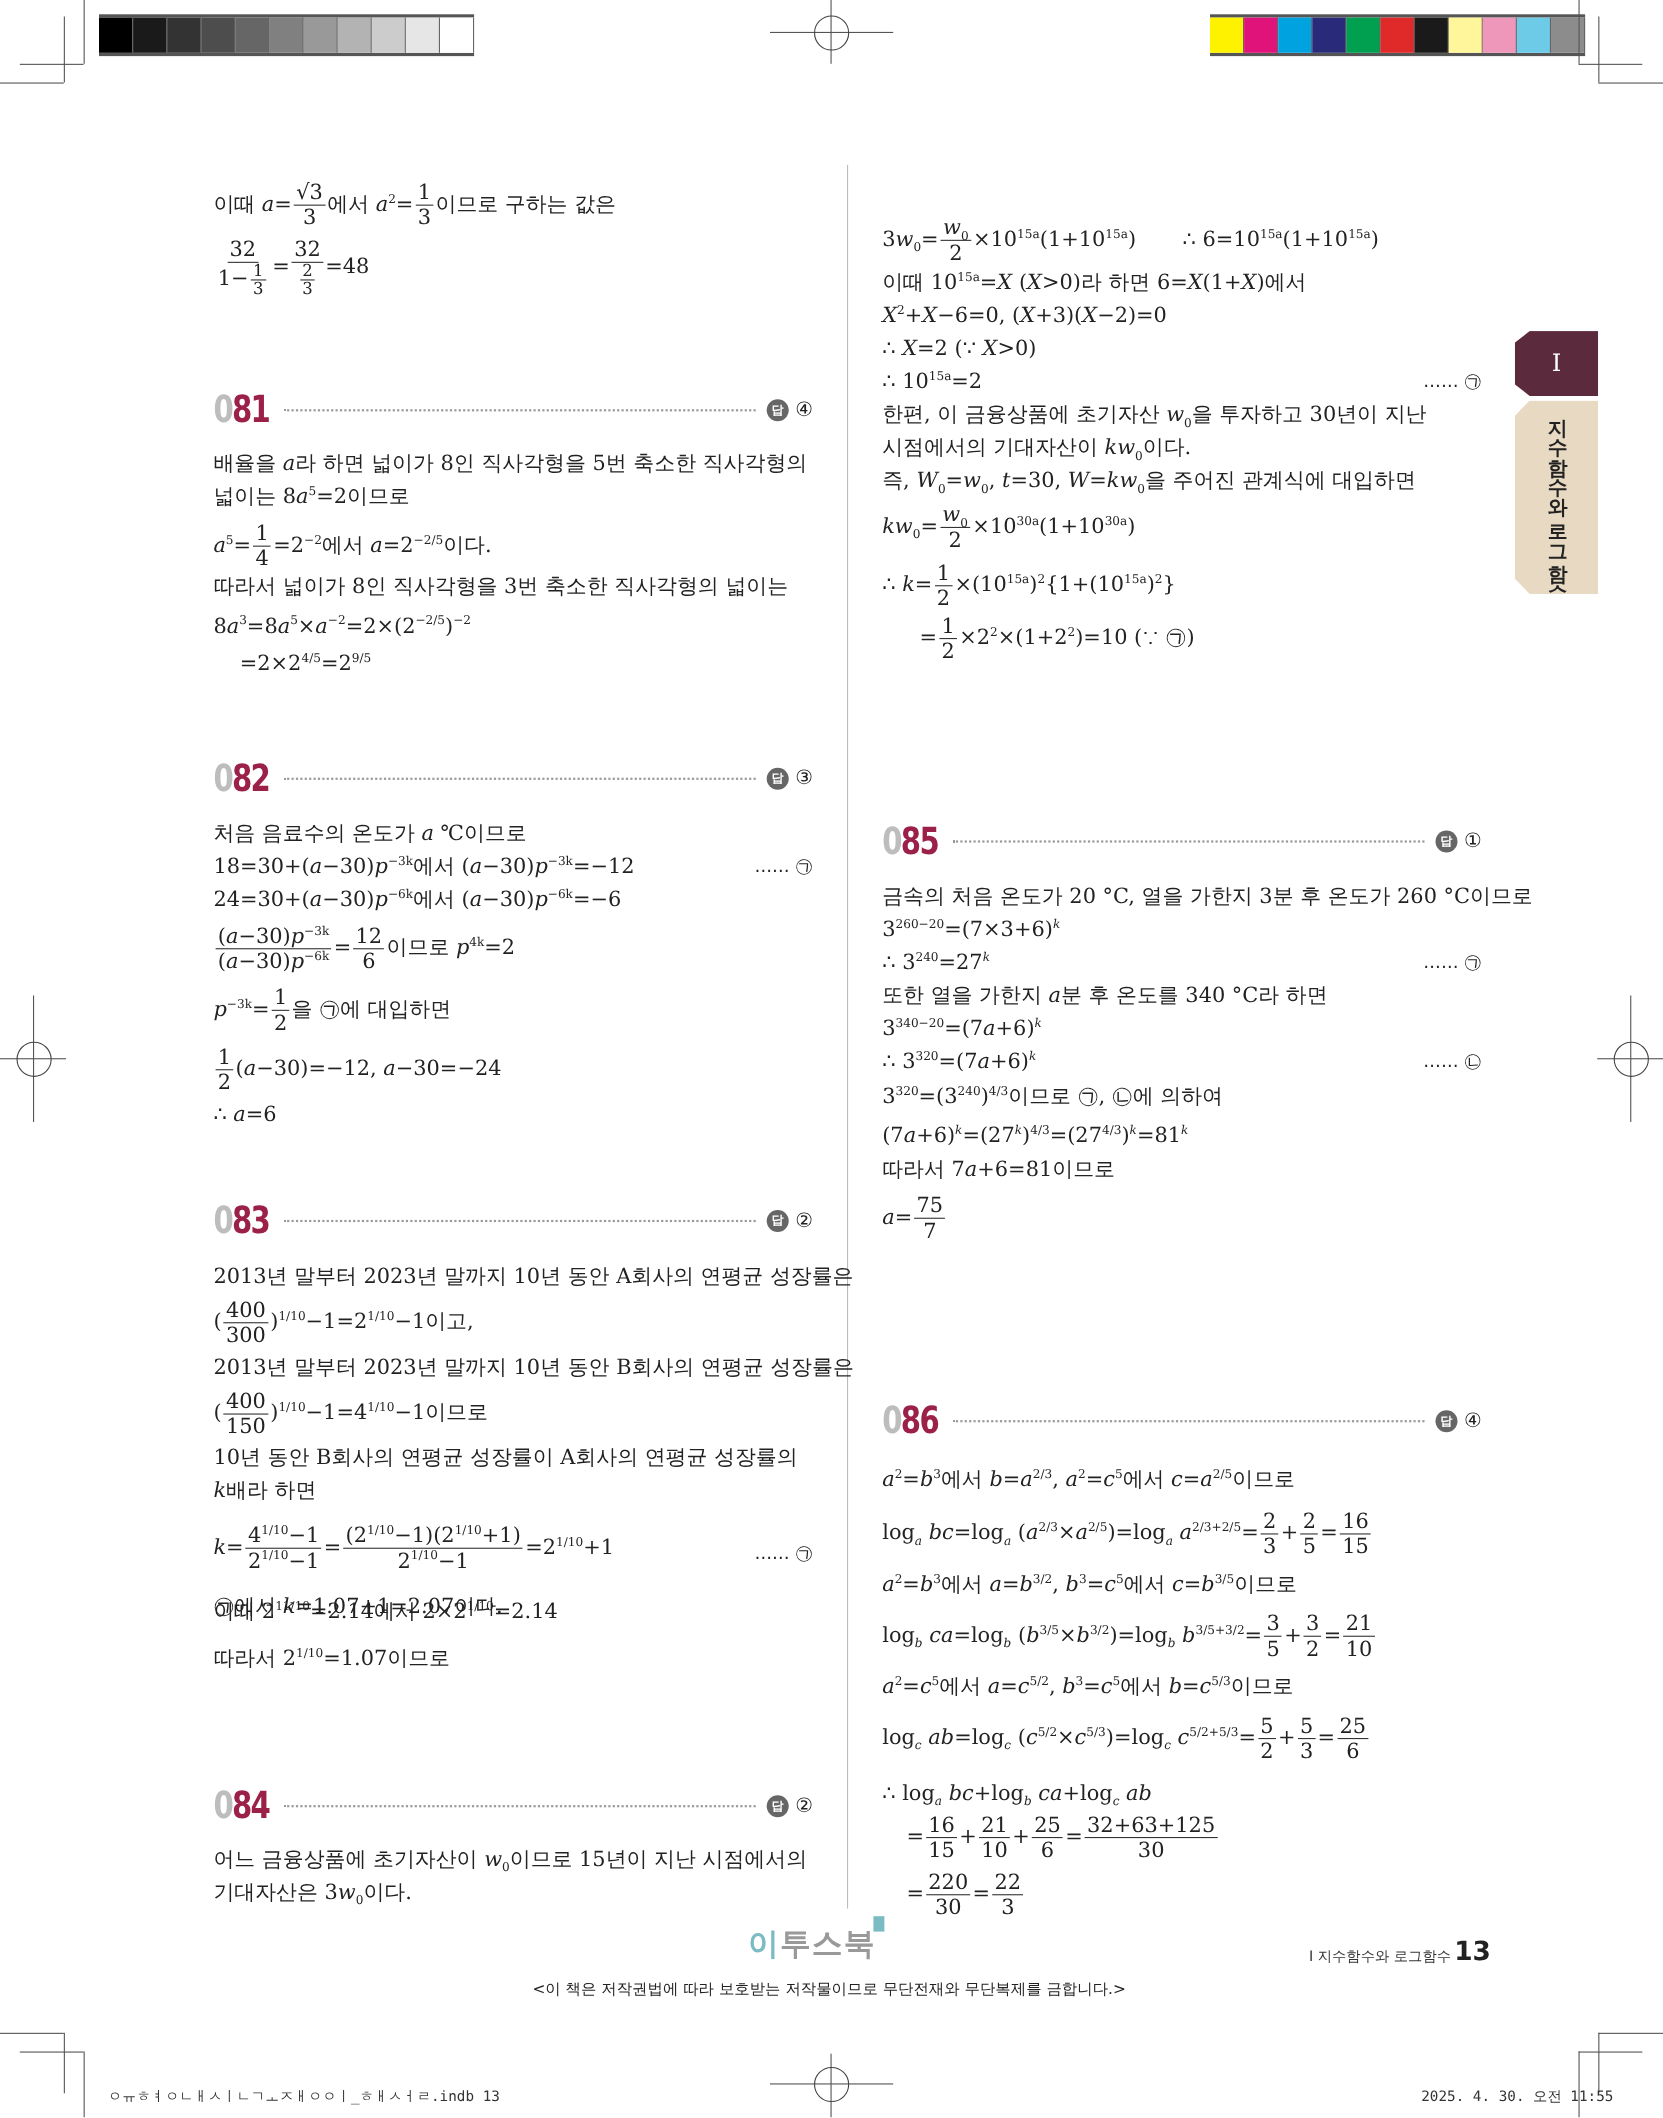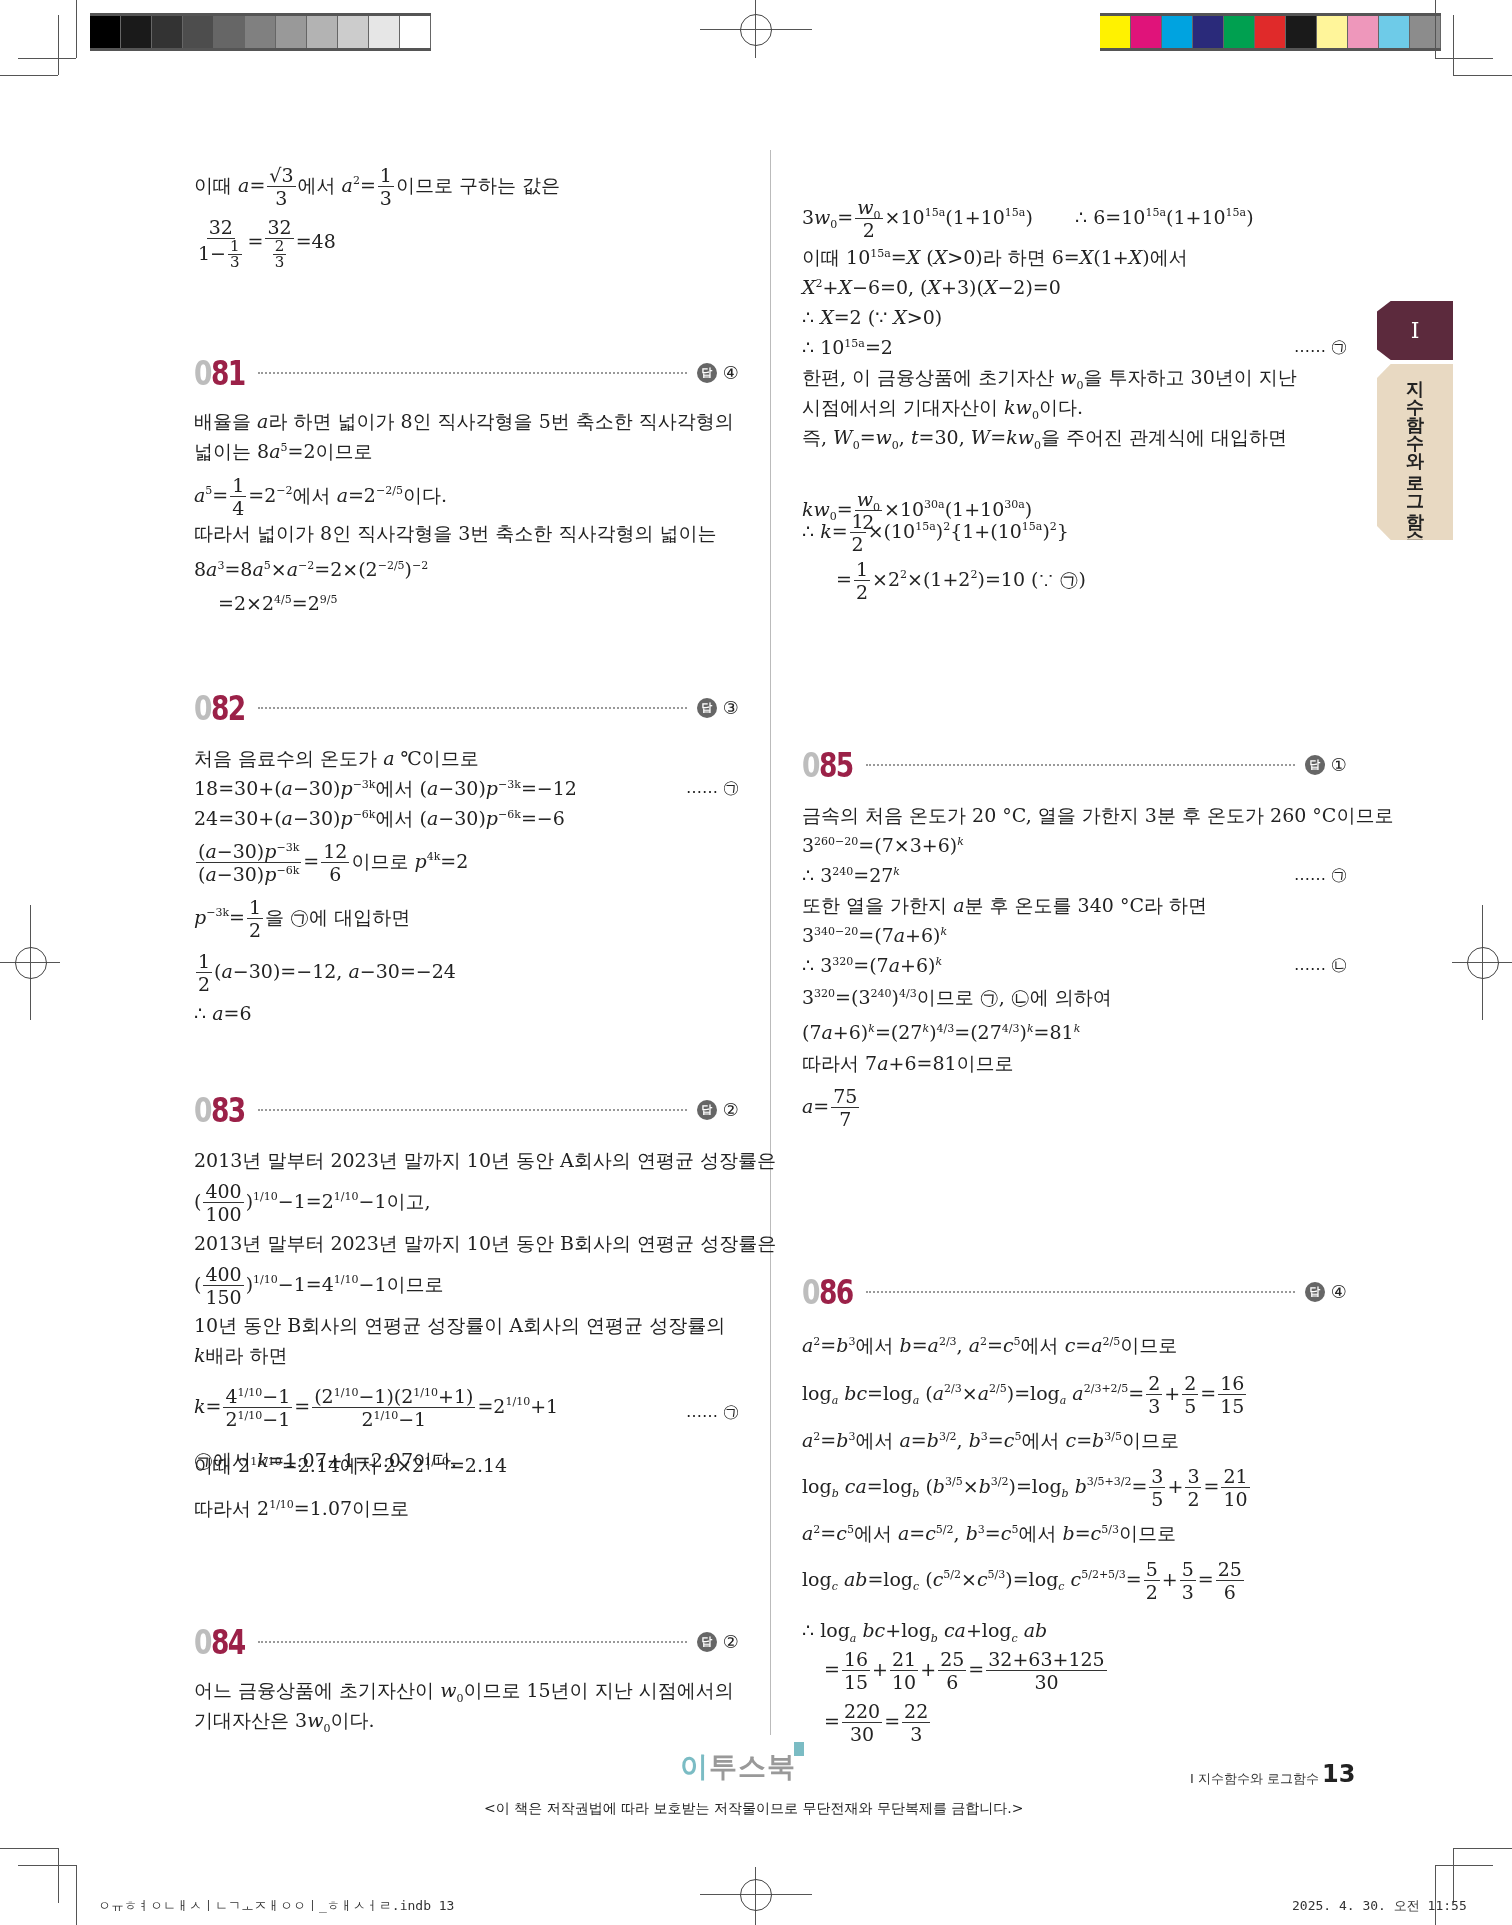--- a/index.html
+++ b/index.html
@@ -195,21 +195,21 @@
     <div class="pnum"><span class="z">0</span><span class="r">83</span></div>
     <div class="dots"></div>
     <div class="ans">
         <span class="badge">답</span>
         <span>②</span>
       </div>
   </div>
   <div class="line" style="top:985px;">2013년 말부터 2023년 말까지 10년 동안 A회사의 연평균 성장률은</div>
   <div class="line" style="top:1020px;">(<span class="frac">
         <span class="n">400</span>
-        <span class="d">100</span>
+        <span class="d">300</span>
       </span>)<sup>1/10</sup>−1=2<sup>1/10</sup>−1이고,</div>
   <div class="line" style="top:1068px;">2013년 말부터 2023년 말까지 10년 동안 B회사의 연평균 성장률은</div>
   <div class="line" style="top:1103px;">(<span class="frac">
         <span class="n">400</span>
         <span class="d">150</span>
       </span>)<sup>1/10</sup>−1=4<sup>1/10</sup>−1이므로</div>
   <div class="line" style="top:1150px;">10년 동안 B회사의 연평균 성장률이 A회사의 연평균 성장률의</div>
   <div class="line" style="top:1180px;"><i class="m">k</i>배라 하면</div>
   <div class="line" style="top:1225px;width:545px;"><i class="m">k</i>=<span class="frac">
         <span class="n">4<sup>1/10</sup>−1</span>
@@ -239,21 +239,21 @@
         <span class="n"><i class="m">w</i><sub>0</sub></span>
         <span class="d">2</span>
       </span>×10<sup>15a</sup>(1+10<sup>15a</sup>) &nbsp;&nbsp;&nbsp;&nbsp;&nbsp; ∴ 6=10<sup>15a</sup>(1+10<sup>15a</sup>)</div>
   <div class="line" style="top:82px;">이때 10<sup>15a</sup>=<i class="m">X</i> (<i class="m">X</i>&gt;0)라 하면 6=<i class="m">X</i>(1+<i class="m">X</i>)에서</div>
   <div class="line" style="top:112px;"><i class="m">X</i><sup>2</sup>+<i class="m">X</i>−6=0, (<i class="m">X</i>+3)(<i class="m">X</i>−2)=0</div>
   <div class="line" style="top:142px;">∴ <i class="m">X</i>=2 (∵ <i class="m">X</i>&gt;0)</div>
   <div class="line" style="top:172px;width:545px;">∴ 10<sup>15a</sup>=2<span class="tag">…… ㉠</span></div>
   <div class="line" style="top:202px;">한편, 이 금융상품에 초기자산 <i class="m">w</i><sub>0</sub>을 투자하고 30년이 지난</div>
   <div class="line" style="top:232px;">시점에서의 기대자산이 <i class="m">kw</i><sub>0</sub>이다.</div>
   <div class="line" style="top:262px;">즉, <i class="m">W</i><sub>0</sub>=<i class="m">w</i><sub>0</sub>, <i class="m">t</i>=30, <i class="m">W</i>=<i class="m">kw</i><sub>0</sub>을 주어진 관계식에 대입하면</div>
-  <div class="line" style="top:297px;margin-top:31px;"><i class="m">kw</i><sub>0</sub>=<span class="frac">
+  <div class="line" style="top:297px;"><i class="m">kw</i><sub>0</sub>=<span class="frac">
         <span class="n"><i class="m">w</i><sub>0</sub></span>
         <span class="d">2</span>
       </span>×10<sup>30a</sup>(1+10<sup>30a</sup>)</div>
   <div class="line" style="top:350px;">∴ <i class="m">k</i>=<span class="frac">
         <span class="n">1</span>
         <span class="d">2</span>
       </span>×(10<sup>15a</sup>)<sup>2</sup>{1+(10<sup>15a</sup>)<sup>2</sup>}</div>
   <div class="line" style="top:398px;left:34px;">=<span class="frac">
         <span class="n">1</span>
         <span class="d">2</span>

